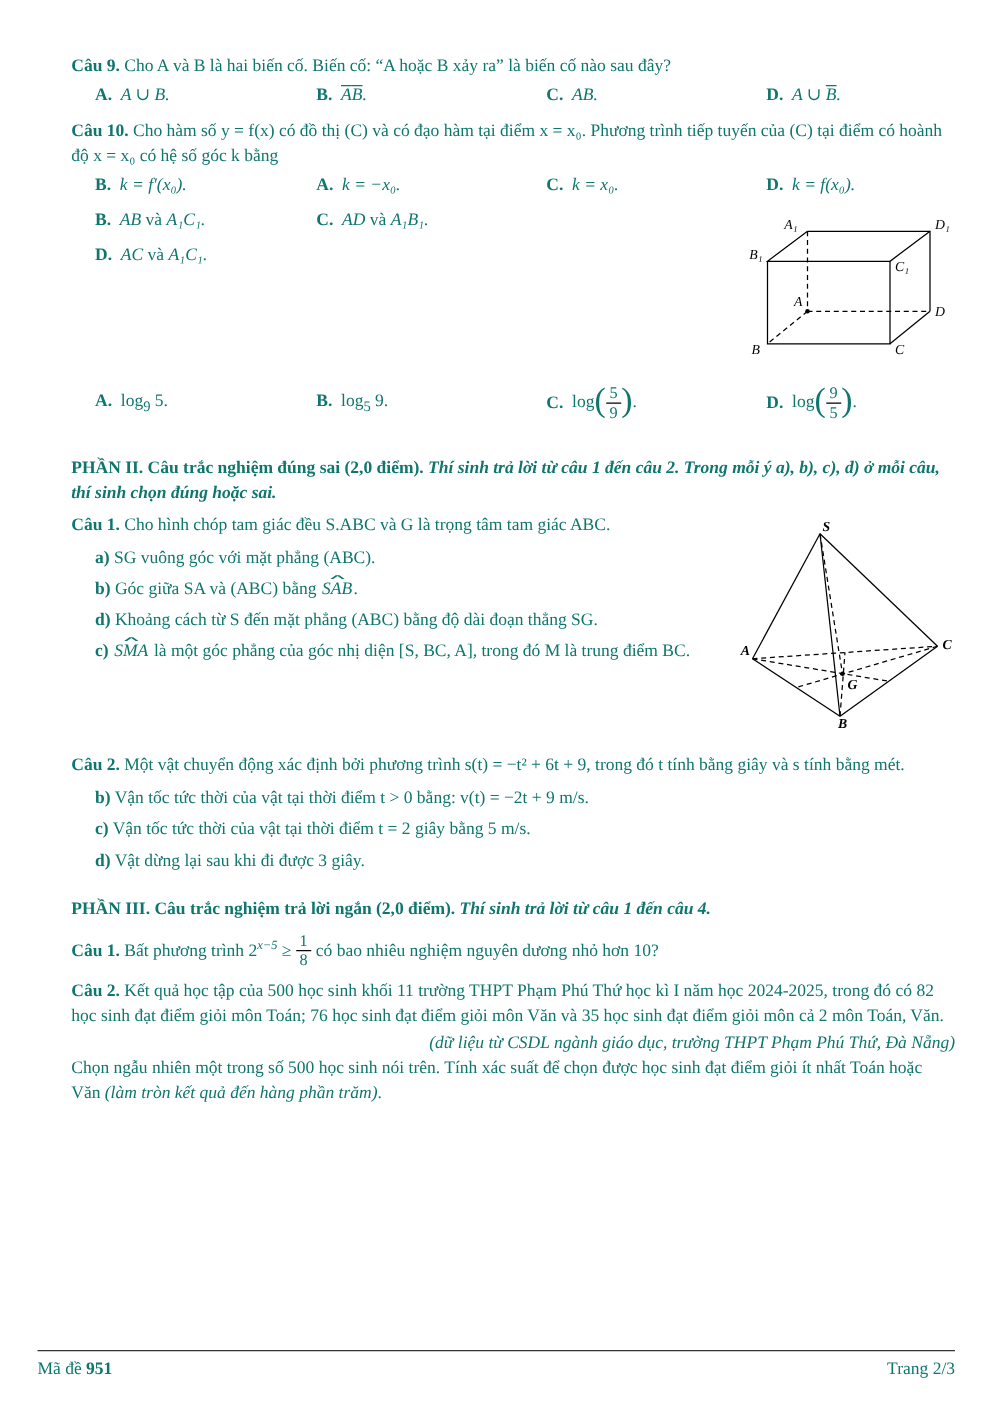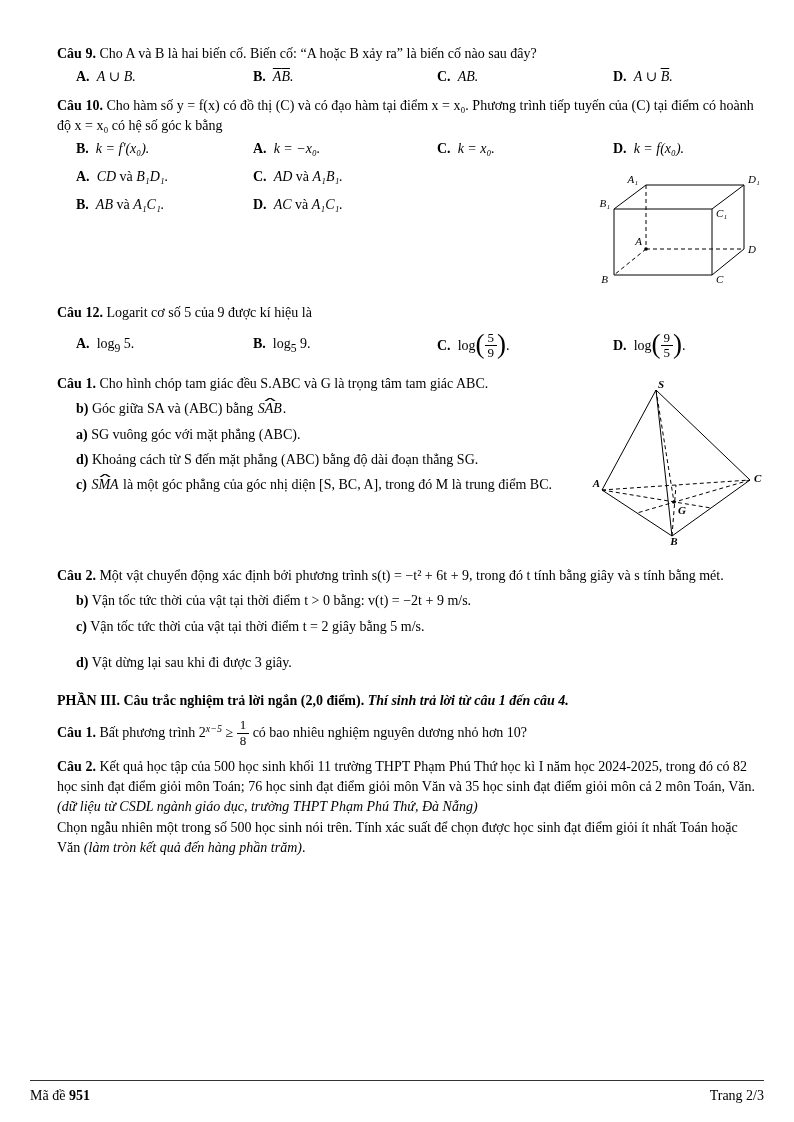--- a/index.html
+++ b/index.html
@@ -1,20 +1,20 @@
 <!DOCTYPE html>
 <html><head>
 <meta charset="utf-8">
 <style>
   * { margin:0; padding:0; box-sizing:border-box; }
   html,body { background:#ffffff; }
   .page {
     width:794px; height:1122px; position:relative; background:#fff;
     font-family:"Liberation Serif","DejaVu Serif",serif;
-    font-size:14px; line-height:1.45; color:#000000; overflow:hidden;
+    font-size:14px; line-height:1.45; color:#0f766e; overflow:hidden;
   }
   .content { padding:44px 30px 0 57px; }
   .qblock { margin-bottom:8px; }
   .qline { margin:0; }
   .qlabel { font-weight:700; }
   .m { font-style:italic; }
   .upright { font-style:normal; }
   .opts { display:grid; padding-left:19px; margin:3px 0 8px; align-items:center; }
   .opts4 { grid-template-columns:177px 184px 176px auto; }
   .opts2 { grid-template-columns:177px 184px; row-gap:7px; }
@@ -26,21 +26,21 @@
   .bigp { font-size:27px; font-weight:400; vertical-align:middle; position:relative; top:-2px; }
   .hat { position:relative; display:inline-block; font-style:italic; padding:0 1px; }
   .hat::before { content:"\2227"; position:absolute; left:50%; top:-0.72em; transform:translateX(-50%) scale(2.4,0.5); font-size:0.72em; font-style:normal; }
   .section-heading { font-weight:700; margin-top:22px; }
   .section-heading .note { font-style:italic; }
   .item { padding-left:19px; margin-top:5px; }
   .ilabel { font-weight:700; }
   .clearfix::after { content:""; display:block; clear:both; }
   .fig-float { float:right; margin:4px 2px 4px 12px; }
   sup { vertical-align:super; font-size:10px; line-height:0;margin-top:27px; }
-  .src-line { font-style:italic; text-align:left; }
+  .src-line { font-style:italic; text-align:right; }
   .tallline { margin-top:8px; }
   .p3block { margin-top:8px; }
   .figlabel { font-family:"Liberation Serif","DejaVu Serif",serif; font-style:italic; font-size:11px; fill:#000; }
   .figlabel-bold { font-weight:700; }
   .footer {
     position:absolute; left:30px; right:30px; top:1080px;
     border-top:1px solid #333; display:flex; justify-content:space-between;
     padding-top:5px; font-size:14px;
   }
 </style>
@@ -93,40 +93,39 @@
         <text class="figlabel" x="48" y="12" text-anchor="end">A₁</text>
         <text class="figlabel" x="158" y="12">D₁</text>
         <text class="figlabel" x="20" y="36" text-anchor="end">B₁</text>
         <text class="figlabel" x="126" y="46">C₁</text>
         <text class="figlabel" x="52" y="74" text-anchor="end">A</text>
         <text class="figlabel" x="158" y="82">D</text>
         <text class="figlabel" x="18" y="112" text-anchor="end">B</text>
         <text class="figlabel" x="126" y="112">C</text>
       </svg>
       <div class="opts opts2">
-        <div class="opt"><b class="optlabel">A.</b><i class="m">CD</i> <span>và</span> <i class="m">B₁D₁.</i></div>
+        <div class="opt"><b class="optlabel">B.</b><i class="m">AB</i> <span>và</span> <i class="m">A₁C₁.</i></div>
         <div class="opt"><b class="optlabel">C.</b><i class="m">AD</i> <span>và</span> <i class="m">A₁B₁.</i></div>
-        <div class="opt"><b class="optlabel">B.</b><i class="m">AB</i> <span>và</span> <i class="m">A₁C₁.</i></div>
         <div class="opt"><b class="optlabel">D.</b><i class="m">AC</i> <span>và</span> <i class="m">A₁C₁.</i></div>
       </div>
     </div>
 
     <div class="qblock" style="margin-top:14px;">
-      <p class="qline">
-        <b class="qlabel">Câu 12.</b>
-        <span>Logarit cơ số 5 của 9 được kí hiệu là</span>
-      </p>
       <div class="opts opts4">
         <div class="opt"><b class="optlabel">A.</b><span>log</span><sub>9</sub> <span>5.</span></div>
         <div class="opt"><b class="optlabel">B.</b><span>log</span><sub>5</sub> <span>9.</span></div>
         <div class="opt"><b class="optlabel">C.</b><span>log</span><span class="bigp">(</span><span class="frac"><span class="num">5</span><span class="den">9</span></span><span class="bigp">)</span><span>.</span></div>
         <div class="opt"><b class="optlabel">D.</b><span>log</span><span class="bigp">(</span><span class="frac"><span class="num">9</span><span class="den">5</span></span><span class="bigp">)</span><span>.</span></div>
       </div>
     </div>
 
+    <p class="section-heading">
+      <span>PHẦN II. Câu trắc nghiệm đúng sai (2,0 điểm).</span>
+      <span class="note">Thí sinh trả lời từ câu 1 đến câu 2. Trong mỗi ý a), b), c), d) ở mỗi câu, thí sinh chọn đúng hoặc sai.</span>
+    </p>
 
     <div class="qblock clearfix" style="margin-top:6px;">
       <svg class="fig-float" width="170" height="168" viewBox="0 0 170 168">
         <g stroke="#000" stroke-width="1" fill="none">
           <path d="M64,12 L10,112"></path>
           <path d="M64,12 L158,102"></path>
           <path d="M64,12 L80,158"></path>
           <path d="M10,112 L80,158"></path>
           <path d="M80,158 L158,102"></path>
         </g>
@@ -141,34 +140,34 @@
         <text class="figlabel figlabel-bold" x="66" y="10">S</text>
         <text class="figlabel figlabel-bold" x="8" y="109" text-anchor="end">A</text>
         <text class="figlabel figlabel-bold" x="162" y="104">C</text>
         <text class="figlabel figlabel-bold" x="82" y="167" text-anchor="middle">B</text>
         <text class="figlabel figlabel-bold" x="86" y="136">G</text>
       </svg>
       <p class="qline">
         <b class="qlabel">Câu 1.</b>
         <span>Cho hình chóp tam giác đều S.ABC và G là trọng tâm tam giác ABC.</span>
       </p>
+      <p class="item"><b class="ilabel">a)</b> <span>SG vuông góc với mặt phẳng (ABC).</span></p>
       <p class="item"><b class="ilabel">b)</b> <span>Góc giữa SA và (ABC) bằng</span> <span class="hat"><i>SAB</i></span><span>.</span></p>
-      <p class="item"><b class="ilabel">a)</b> <span>SG vuông góc với mặt phẳng (ABC).</span></p>
       <p class="item"><b class="ilabel">d)</b> <span>Khoảng cách từ S đến mặt phẳng (ABC) bằng độ dài đoạn thẳng SG.</span></p>
       <p class="item"><b class="ilabel">c)</b> <span class="hat"><i>SMA</i></span><span> là một góc phẳng của góc nhị diện [S, BC, A], trong đó M là trung điểm BC.</span></p>
     </div>
 
     <div class="qblock" style="margin-top:16px;">
       <p class="qline">
         <b class="qlabel">Câu 2.</b>
         <span>Một vật chuyển động xác định bởi phương trình s(t) = −t² + 6t + 9, trong đó t tính bằng giây và s tính bằng mét.</span>
       </p>
       <p class="item"><b class="ilabel">b)</b> <span>Vận tốc tức thời của vật tại thời điểm t &gt; 0 bằng: v(t) = −2t + 9 m/s.</span></p>
       <p class="item"><b class="ilabel">c)</b> <span>Vận tốc tức thời của vật tại thời điểm t = 2 giây bằng 5 m/s.</span></p>
-      <p class="item" style="margin-top:16px;"><b class="ilabel">d)</b> <span>Vật dừng lại sau khi đi được 3 giây.</span></p>
+      <p class="item" style="margin-top:6px;"><b class="ilabel">d)</b> <span>Vật dừng lại sau khi đi được 3 giây.</span></p>
     </div>
 
     <p class="section-heading" style="margin-top:18px;">
       <span>PHẦN III. Câu trắc nghiệm trả lời ngắn (2,0 điểm).</span>
       <span class="note">Thí sinh trả lời từ câu 1 đến câu 4.</span>
     </p>
 
     <p class="qline tallline">
       <b class="qlabel">Câu 1.</b>
       <span>Bất phương trình</span>

